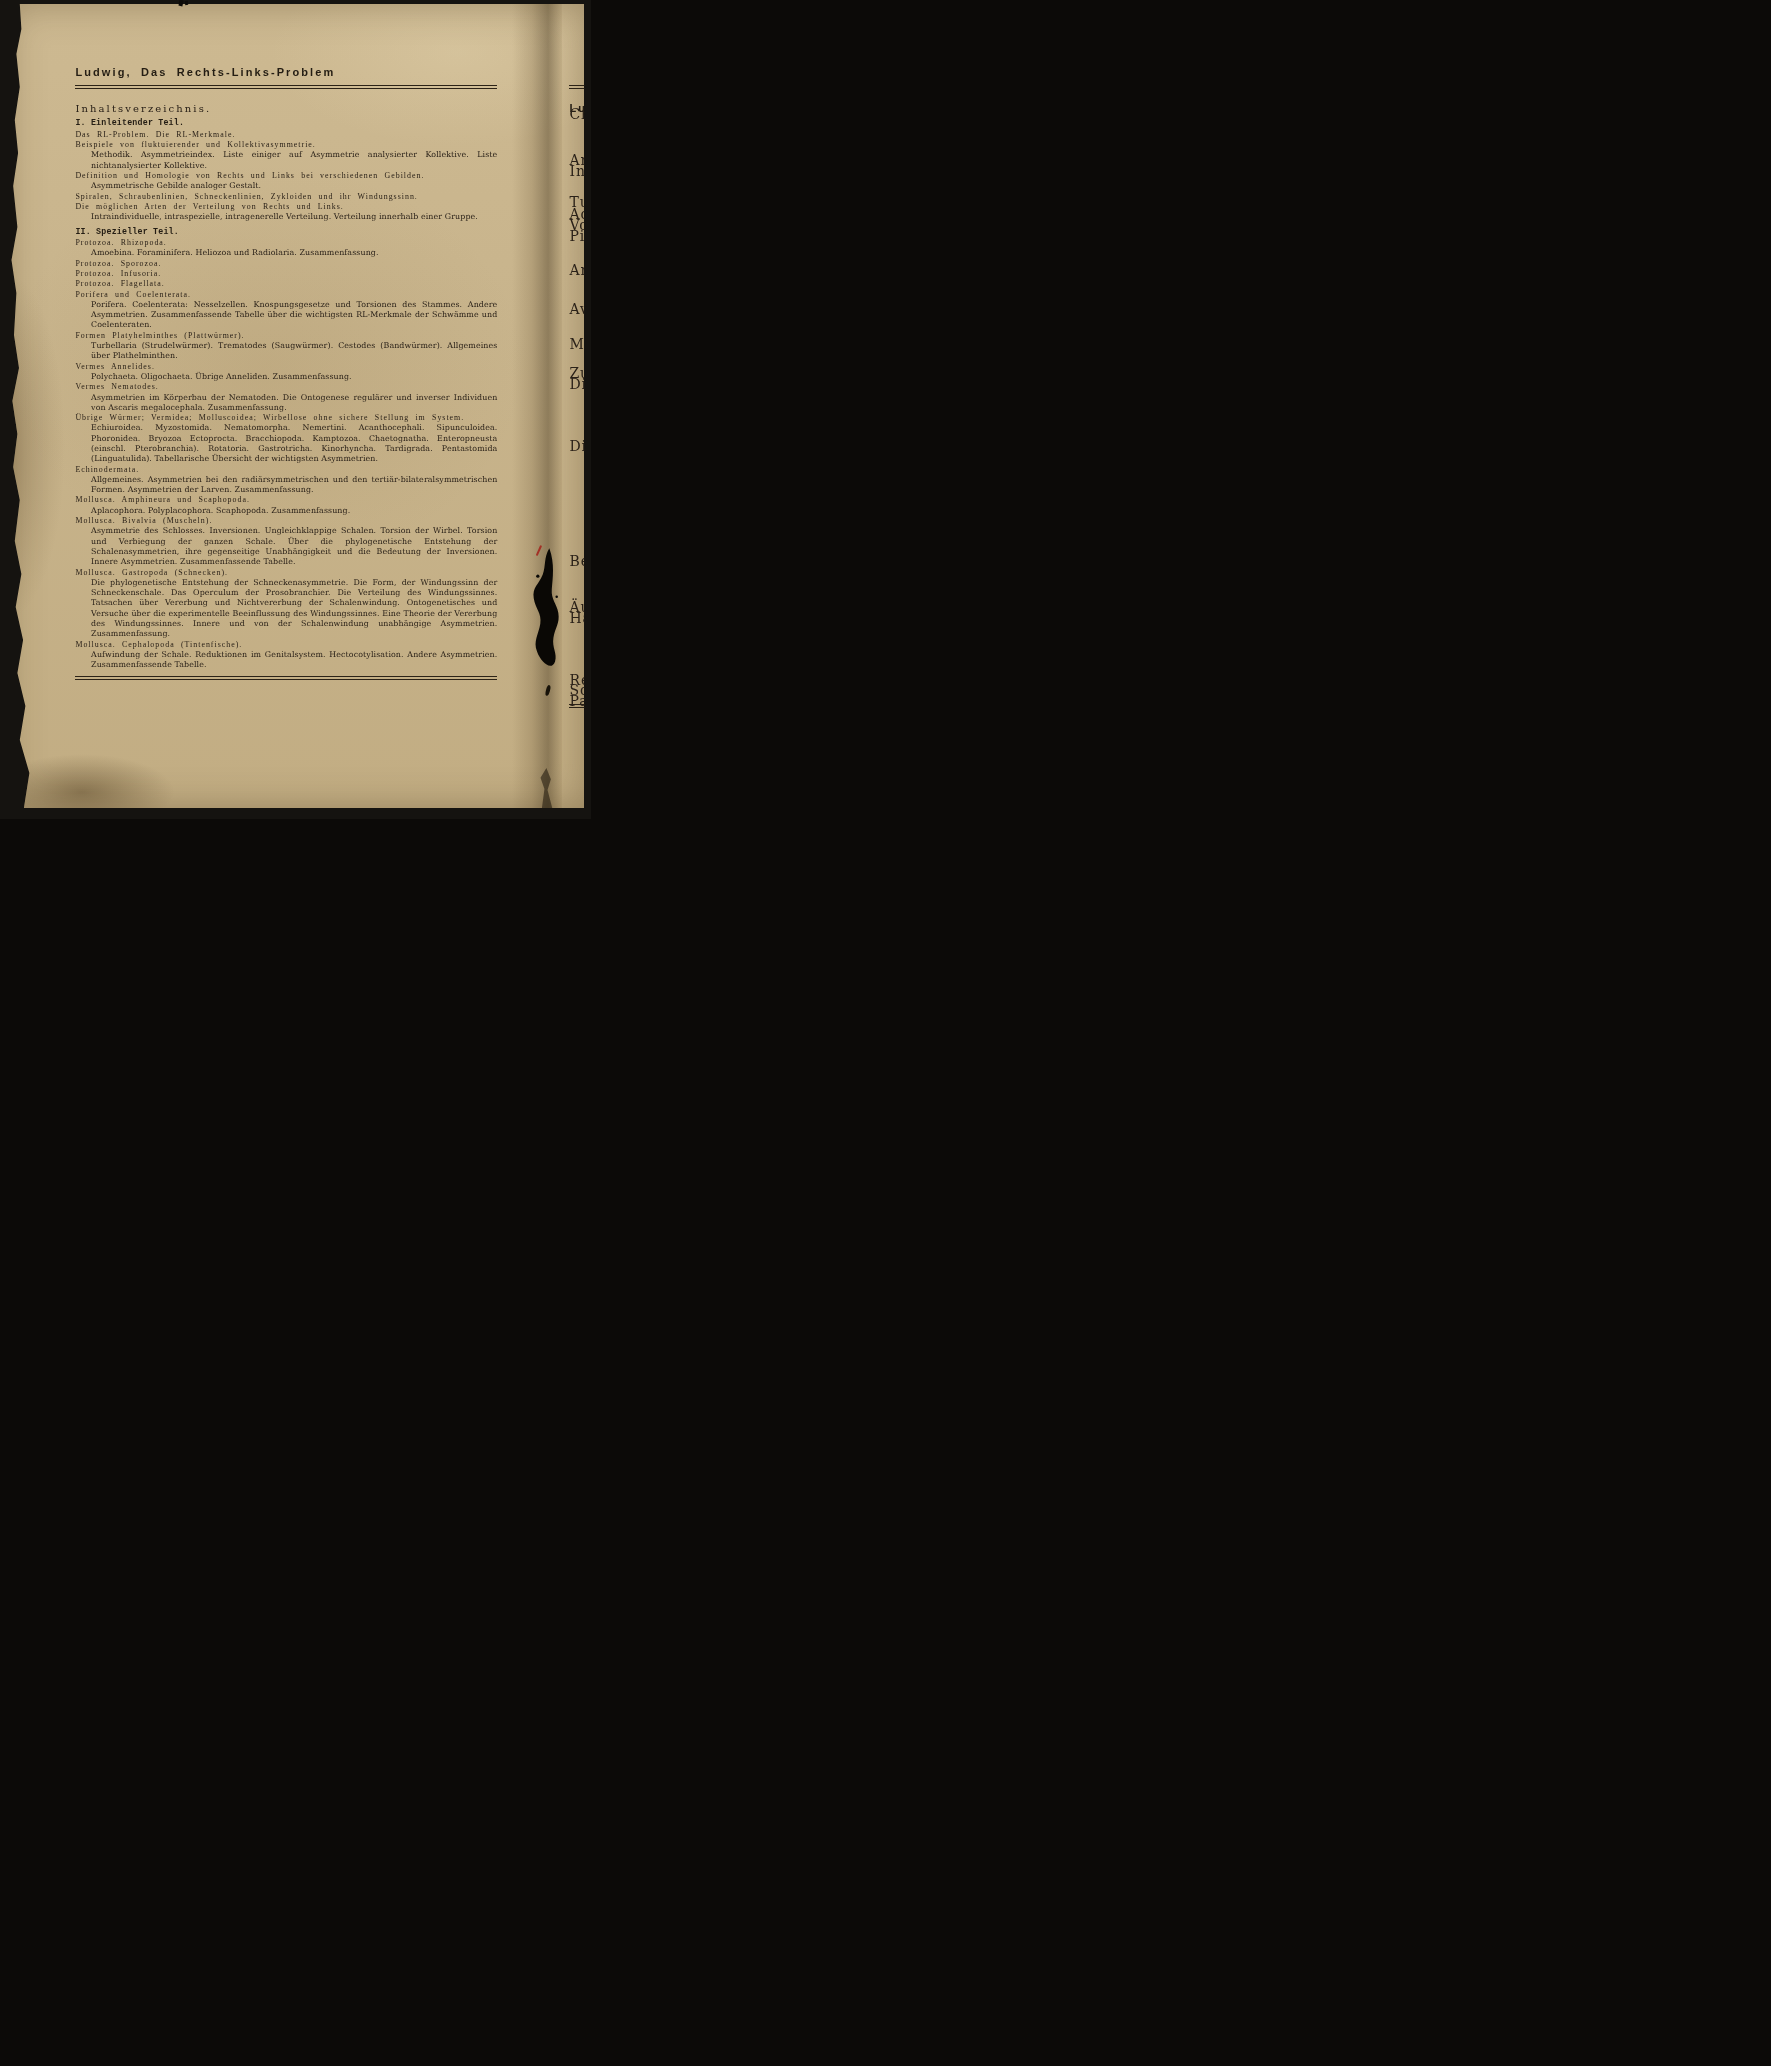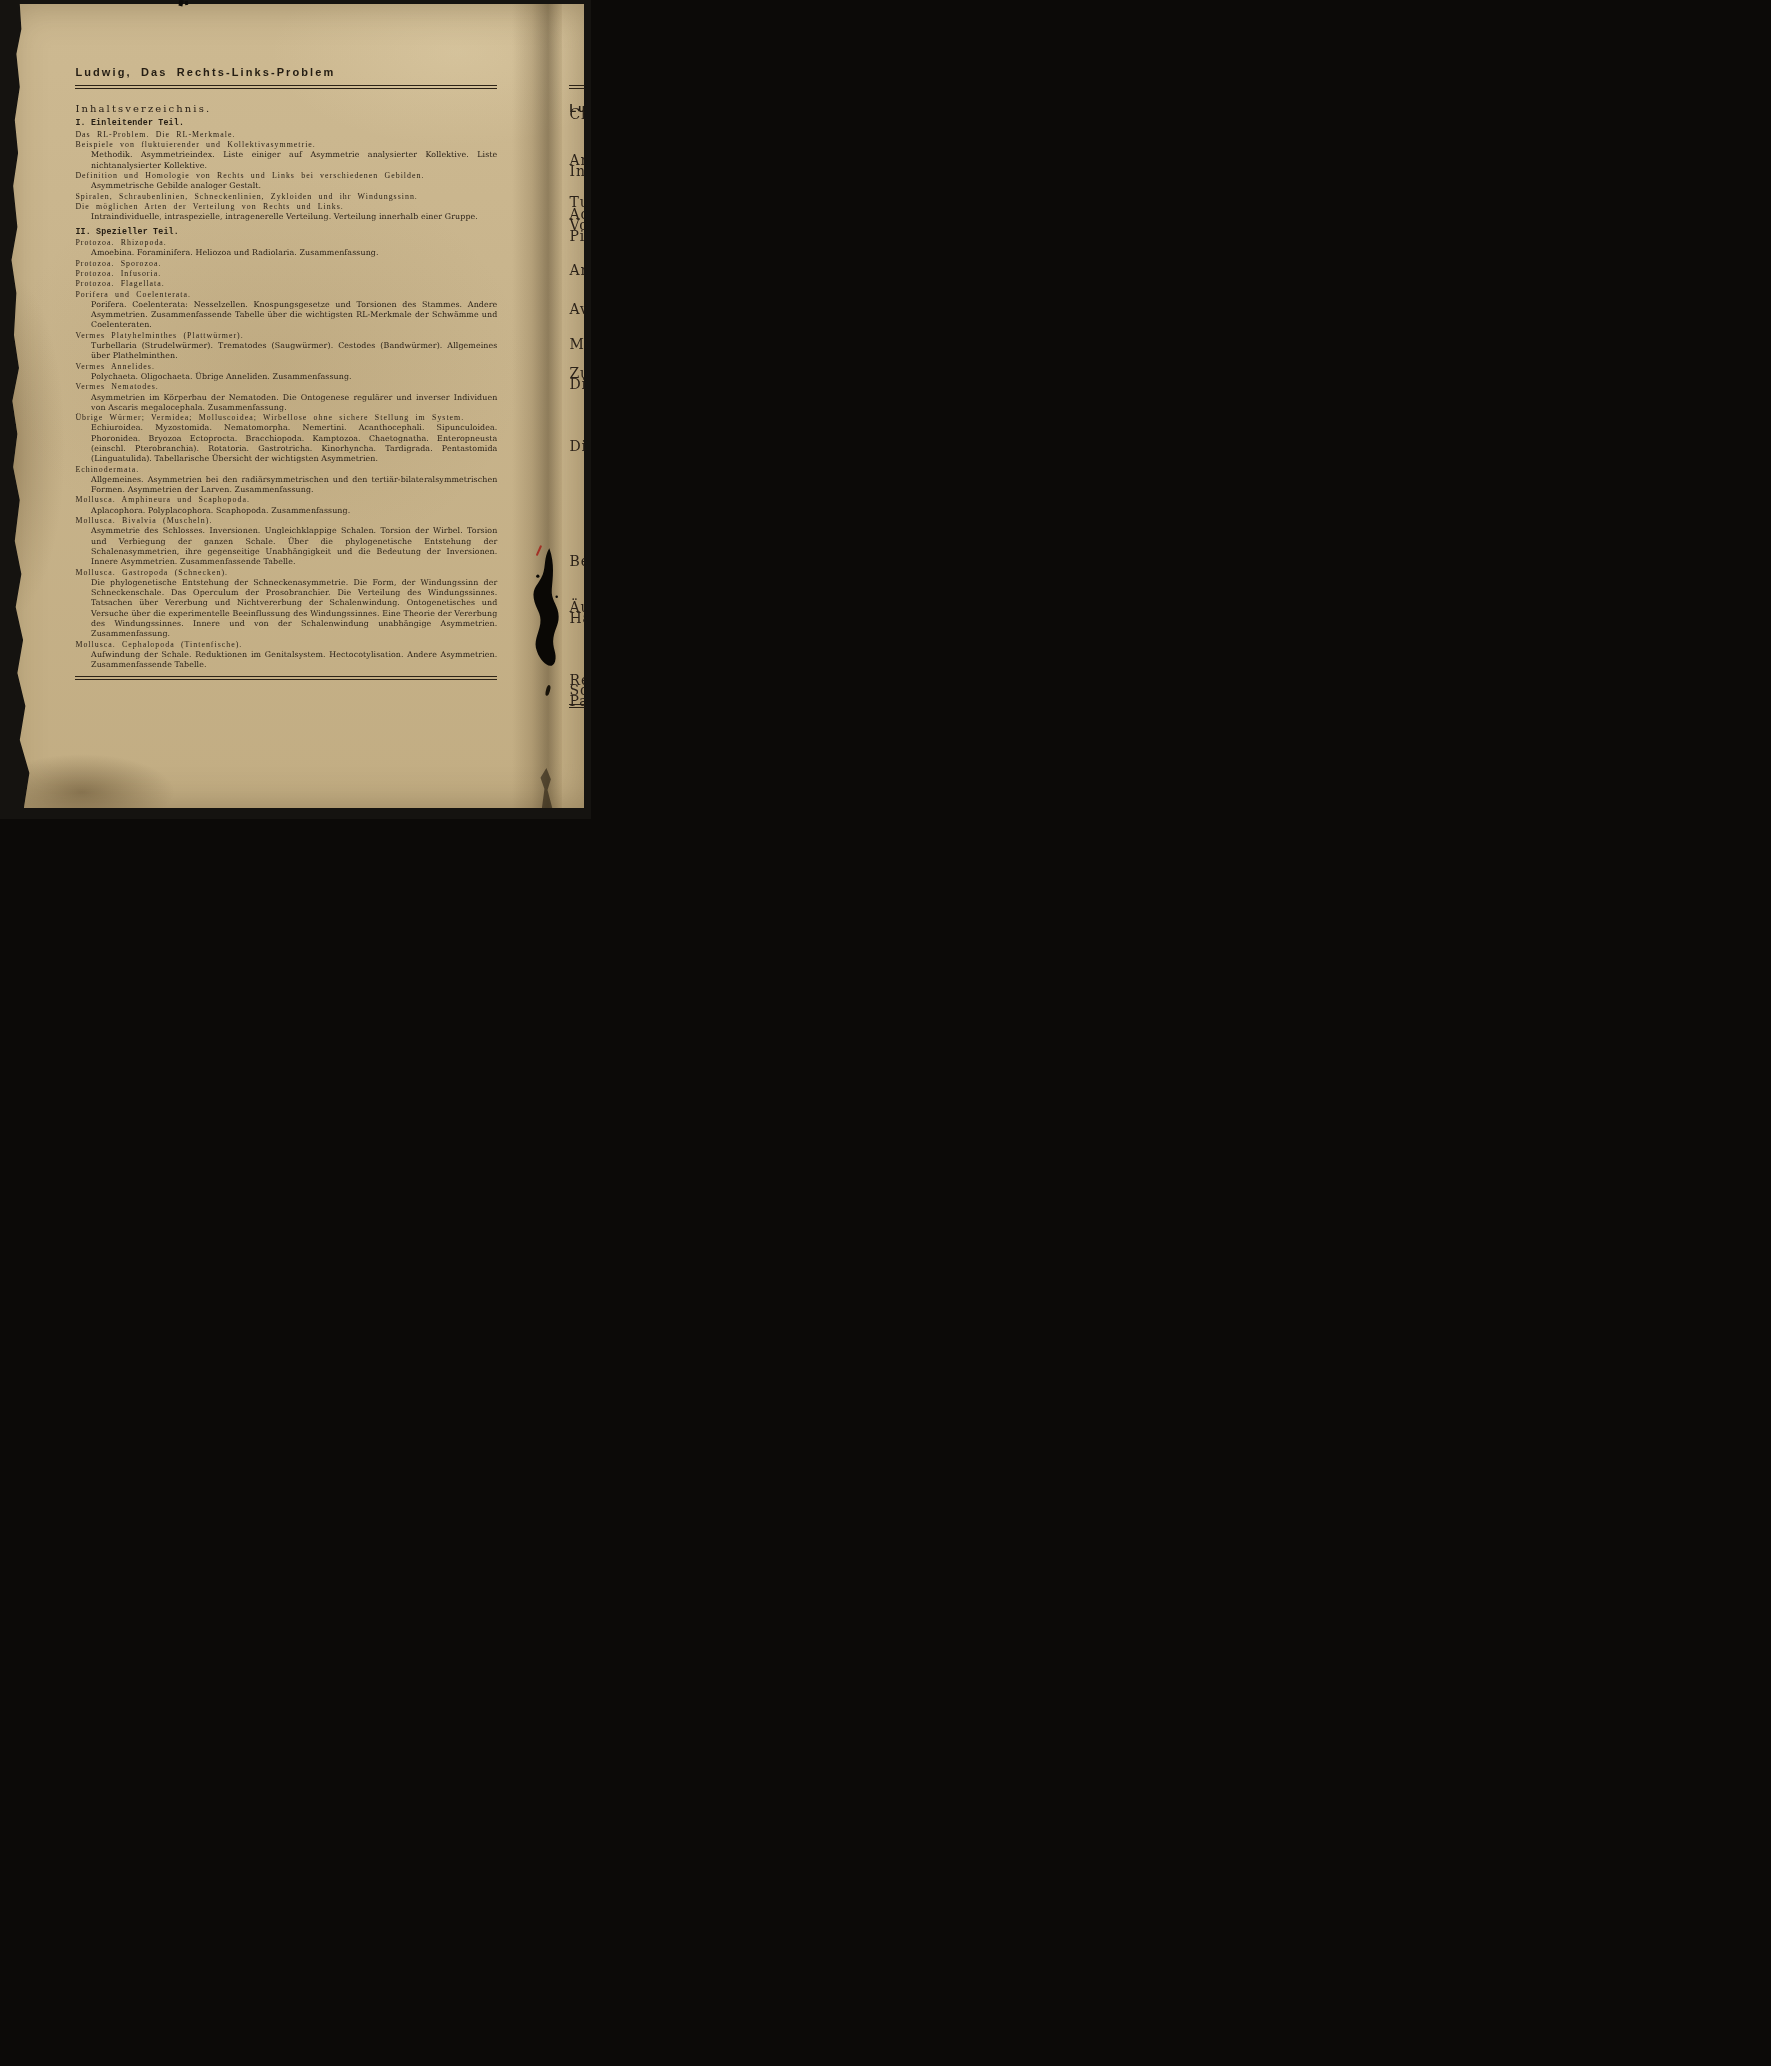--- a/index.html
+++ b/index.html
@@ -126,21 +126,21 @@
         <p class="main">Protozoa.  Infusoria.</p>
       </div>
       <div class="entry">
         <p class="main">Protozoa.  Flagellata.</p>
       </div>
       <div class="entry">
         <p class="main">Porifera und Coelenterata.</p>
         <p class="sub">Porifera.  Coelenterata: Nesselzellen.  Knospungsgesetze und Torsionen des Stammes.  Andere Asymmetrien.  Zusammenfassende Tabelle über die wichtigsten RL-Merkmale der Schwämme und Coelenteraten.</p>
       </div>
       <div class="entry">
-        <p class="main">Vermes Platyhelminthes (Plattwürmer).</p>
+        <p class="main">Formen Platyhelminthes (Plattwürmer).</p>
         <p class="sub">Turbellaria (Strudelwürmer).  Trematodes (Saugwürmer).  Cestodes (Bandwürmer).  Allgemeines über Plathelminthen.</p>
       </div>
       <div class="entry">
         <p class="main">Vermes Annelides.</p>
         <p class="sub">Polychaeta.  Oligochaeta.  Übrige Anneliden.  Zusammenfassung.</p>
       </div>
       <div class="entry">
         <p class="main">Vermes Nematodes.</p>
         <p class="sub">Asymmetrien im Körperbau der Nematoden.  Die Ontogenese regulärer und inverser Individuen von Ascaris megalocephala.  Zusammenfassung.</p>
       </div>

